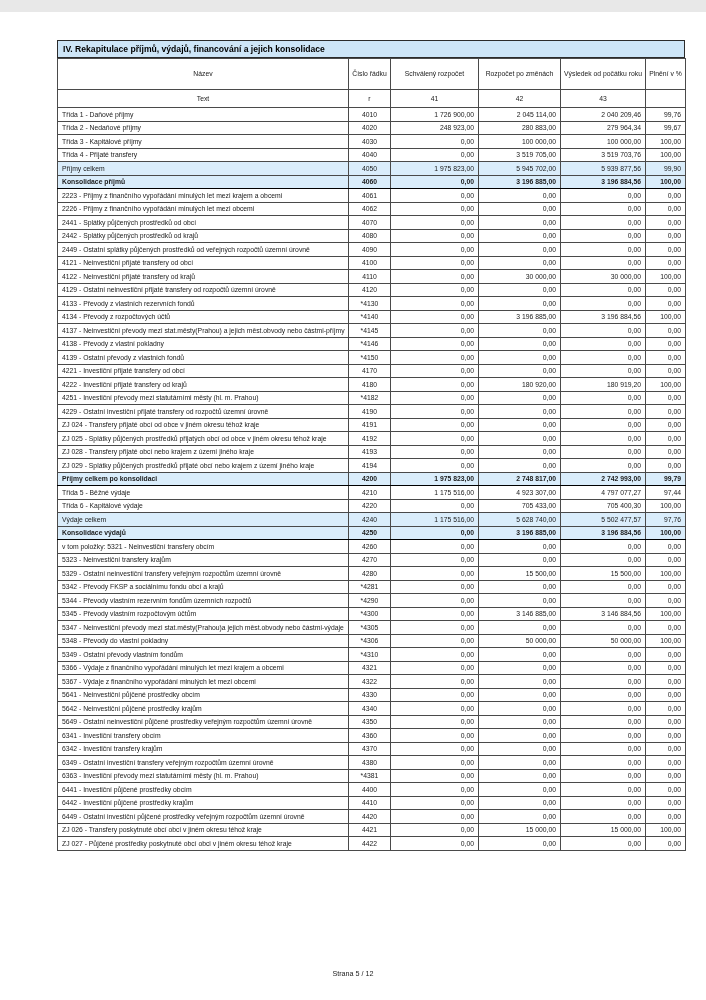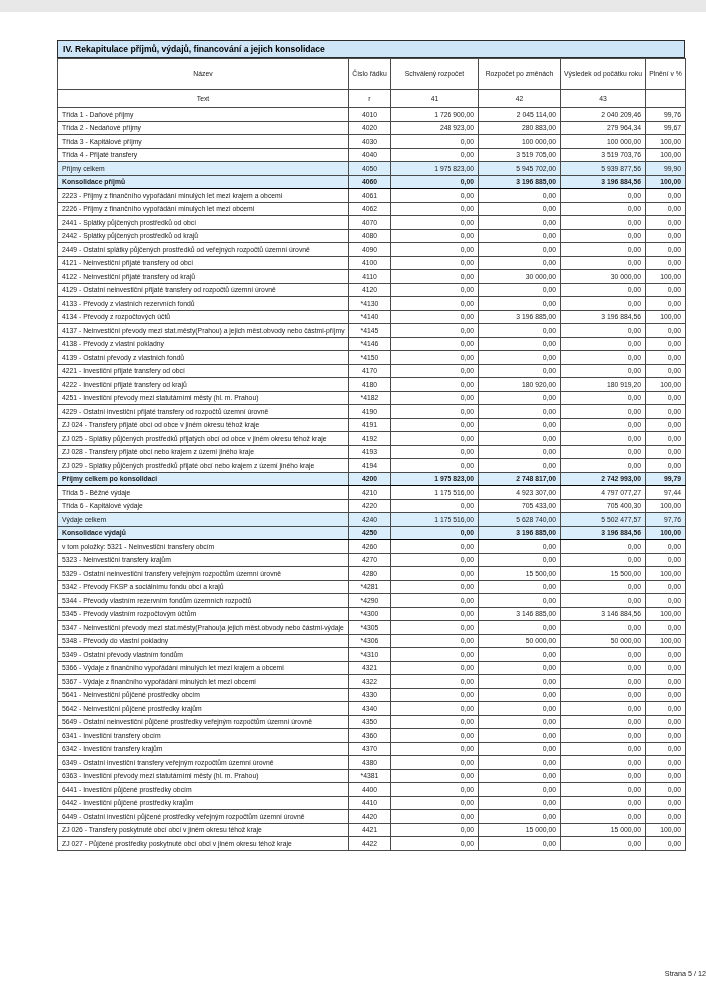--- a/index.html
+++ b/index.html
@@ -28,21 +28,21 @@
   }
   tr.colhead th { height:31px; }
   tr.subhead th { height:18px; }
   td.name { text-align:left; padding:1.5px 3px 1.5px 4px; }
   td.line { text-align:center; padding:1.5px 1px; }
   td.num  { text-align:right; padding:1.5px 4px 1.5px 1px; white-space:nowrap; }
   tr.hl td { background:#daedfb; }
   tr.bold td { font-weight:bold; border-top:1.6px solid #000; border-bottom:1.6px solid #000; }
   .footer {
     position:absolute; left:0; top:957px; width:100%;
-    text-align:right; font-size:7.2px; color:#222;
+    text-align:center; font-size:7.2px; color:#222;
   }
 </style>
 </head>
 <body>
 
 <div class="page">
   <div class="doc">
     <div class="title">IV. Rekapitulace příjmů, výdajů, financování a jejich konsolidace</div>
     <table class="recap">
       <colgroup>

